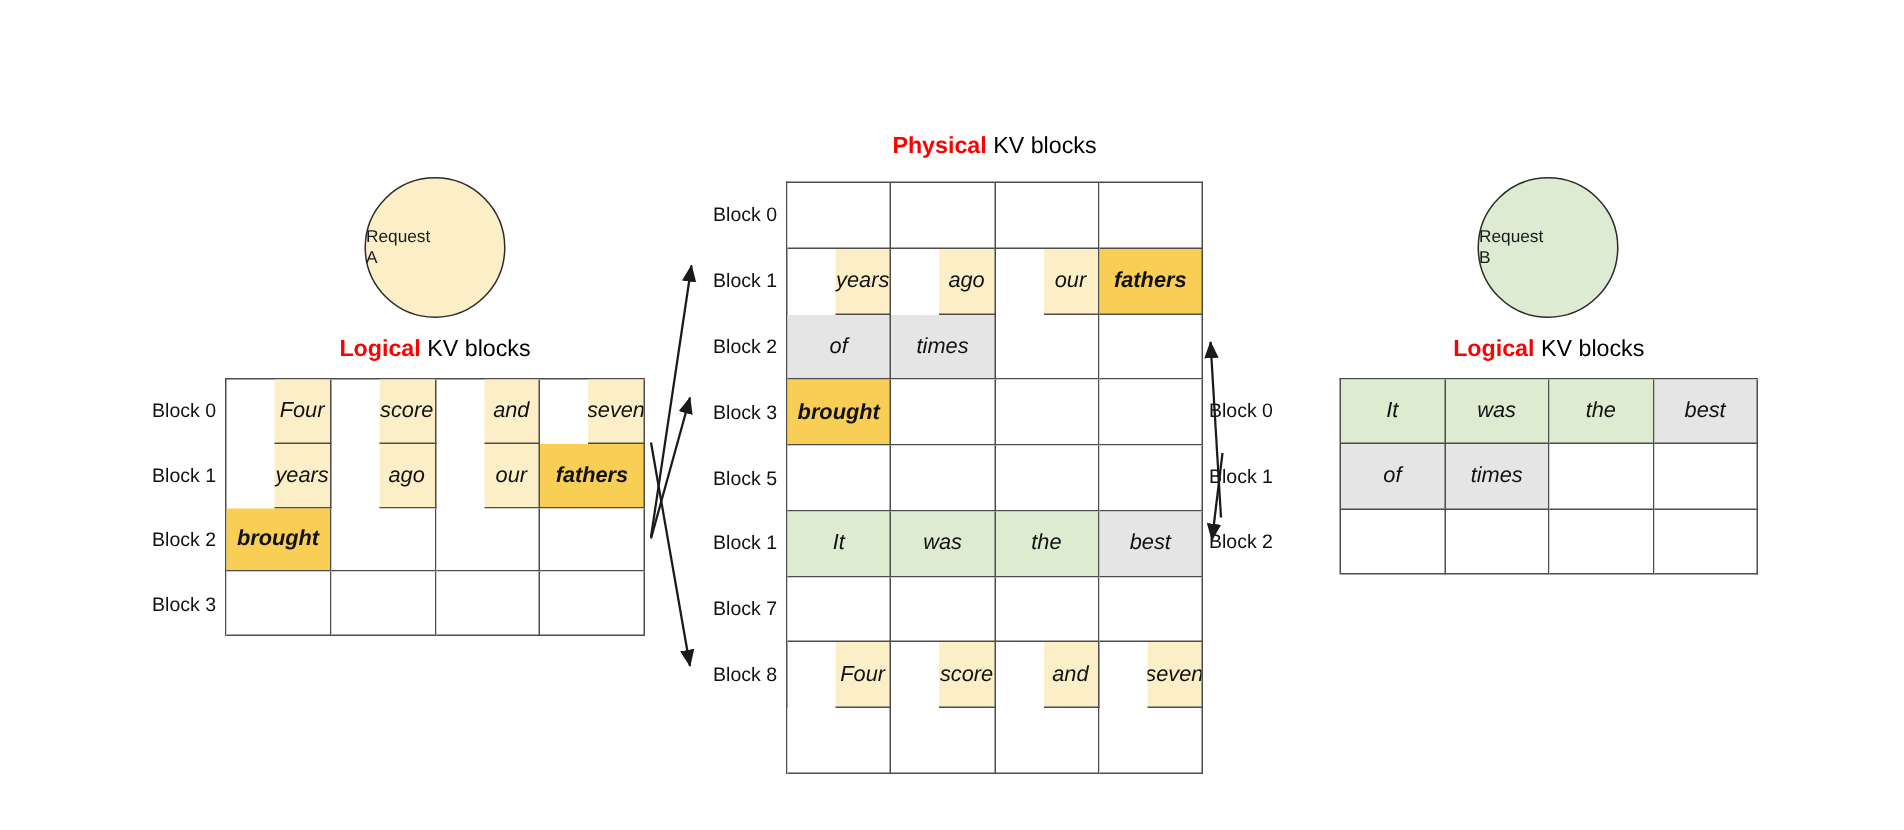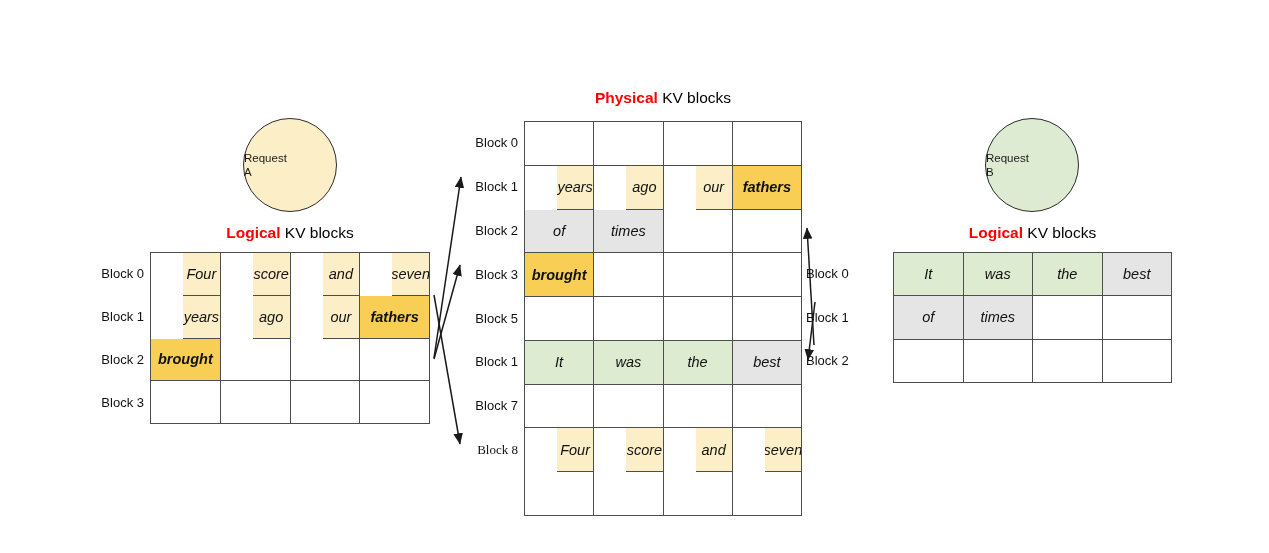--- a/index.html
+++ b/index.html
@@ -142,21 +142,21 @@
 </div>
 
 <div class="abs" style="left:436px; top:121px; width:82px;">
   <div class="row-label right-align" style="height:43.9px; line-height:43.9px;">Block 0</div>
   <div class="row-label right-align" style="height:43.9px; line-height:43.9px;">Block 1</div>
   <div class="row-label right-align" style="height:43.9px; line-height:43.9px;">Block 2</div>
   <div class="row-label right-align" style="height:43.9px; line-height:43.9px;">Block 3</div>
   <div class="row-label right-align" style="height:43.9px; line-height:43.9px;">Block 5</div>
   <div class="row-label right-align" style="height:43.9px; line-height:43.9px;">Block 1</div>
   <div class="row-label right-align" style="height:43.9px; line-height:43.9px;">Block 7</div>
-  <div class="row-label right-align" style="height:43.9px; line-height:43.9px;font-family:Liberation Serif, serif;">Block 8</div>
+  <div class="row-label right-align" style="height:43.9px; line-height:43.9px;">Block 8</div>
 </div>
 
 <div class="abs kv-grid" id="grid-p" style="left:524px; top:121px; width:278px; height:395px;
             grid-template-columns: repeat(4, 1fr);
             grid-template-rows: repeat(9, 1fr);">
     <div class="kv-cell fill-empty"></div>
     <div class="kv-cell fill-empty"></div>
     <div class="kv-cell fill-empty"></div>
     <div class="kv-cell fill-empty"></div>
     <div class="kv-cell fill-ylight">years</div>

